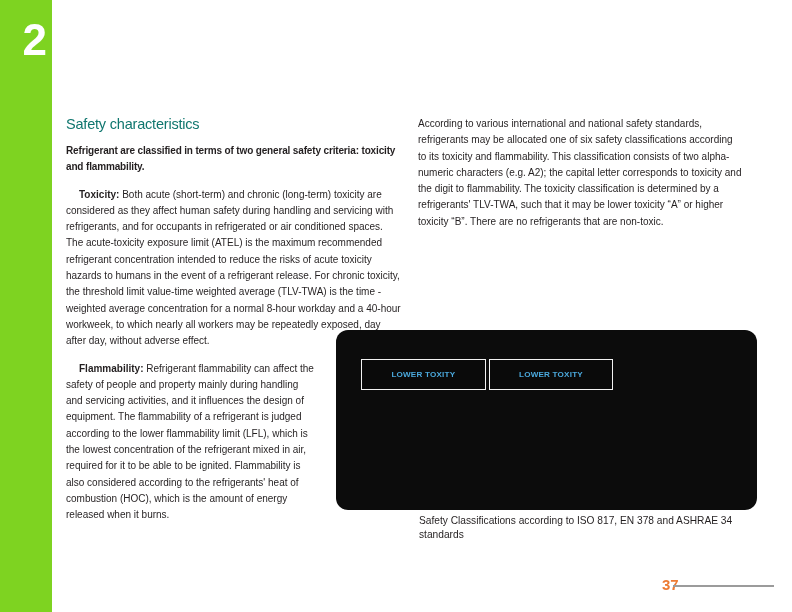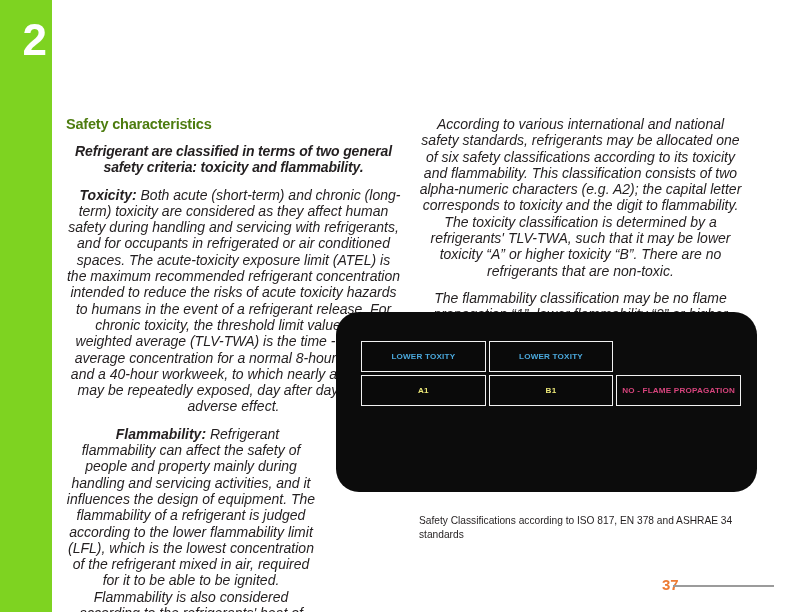--- a/index.html
+++ b/index.html
@@ -59,57 +59,56 @@
   .col {
     position: absolute;
     top: 116px;
   }
   #left-column  { left: 66px;  width: 335px; }
   #right-column { left: 418px; width: 325px; }
 
   h2#section-heading {
     margin: 0 0 11px 0;
     font-size: 14.5px;
-    font-weight: bold;
-    color: #4d7c0f;
+    font-weight: normal;
+    color: #0f766e;
     letter-spacing: -0.2px;
   }
 
   p {
     margin: 0 0 11px 0;
-    font-size: 14px;
+    font-size: 10px;
     line-height: 16.3px;
     color: #231f20;
-    text-align: center;
-    font-style: italic;
+    text-align: left;
   }
   p.lead, p.tablelead {
     font-weight: bold;
     letter-spacing: -0.15px;
   }
   .run-in {
     font-weight: bold;
     margin-left: 13px;
   }
   #left-column .wrap-narrow {
     width: 250px;
   }
   #left-column .wrap-full {
     width: 335px;
   }
 
   
   #classification-panel {
     position: absolute;
     left: 336px;
-    top: 312px;
+    top: 330px;
     width: 421px;
     height: 180px;
     background: #0c0c0c;
-    border-radius: 23px;
+    border-radius: 12px;
   }
   #classification-table {
     position: absolute;
     left: 22px;
     top: 26px;
     width: 386px;
     border-collapse: separate;
     border-spacing: 3px;
     table-layout: fixed;
   }
@@ -192,36 +191,30 @@
 
     <p class="lead wrap-full">Refrigerant are classified in terms of two general safety criteria: toxicity and flammability.</p>
 
     <p class="wrap-full"><span class="run-in">Toxicity:</span><span> Both acute (short-term) and chronic (long-term) toxicity are considered as they affect human safety during handling and servicing with refrigerants, and for occupants in refrigerated or air conditioned spaces. The acute-toxicity exposure limit (ATEL) is the maximum recommended refrigerant concentration intended to reduce the risks of acute toxicity hazards to humans in the event of a refrigerant release. For chronic toxicity, the threshold limit value-time weighted average (TLV-TWA) is the time -weighted average concentration for a normal 8-hour workday and a 40-hour workweek, to which nearly all workers may be repeatedly exposed, day after day, without adverse effect.</span></p>
 
     <p class="wrap-narrow"><span class="run-in">Flammability:</span><span> Refrigerant flammability can affect the safety of people and property mainly during handling and servicing activities, and it influences the design of equipment. The flammability of a refrigerant is judged according to the lower flammability limit (LFL), which is the lowest concentration of the refrigerant mixed in air, required for it to be able to be ignited. Flammability is also considered according to the refrigerants' heat of combustion (HOC), which is the amount of energy released when it burns.</span></p>
   </div>
 
   <div id="right-column" class="col">
     <p>According to various international and national safety standards, refrigerants may be allocated one of six safety classifications according to its toxicity and flammability. This classification consists of two alpha-numeric characters (e.g. A2); the capital letter corresponds to toxicity and the digit to flammability. The toxicity classification is determined by a refrigerants' TLV-TWA, such that it may be lower toxicity “A” or higher toxicity “B”. There are no refrigerants that are non-toxic.</p>
-    <p>The flammability classification may be no flame propagation “1”, lower flammability “2” or higher flammability “3”.</p>
   </div>
 
   <div id="classification-panel">
     <table id="classification-table">
       <tbody>
         <tr>
           <td class="th-toxicity">LOWER TOXITY</td>
           <td class="th-toxicity">LOWER TOXITY</td>
           <td class="empty-cell"></td>
         </tr>
-        <tr>
-          <td class="cell-class">A1</td>
-          <td class="cell-class">B1</td>
-          <td class="cell-flammability">NO - FLAME PROPAGATION</td>
-        </tr>
       </tbody>
     </table>
   </div>
 
   <div id="table-caption">Safety Classifications according to ISO 817, EN 378 and ASHRAE 34 standards</div>
 
   <div id="page-footer">
     <div id="page-number">37</div>
     <div id="footer-rule"></div>
   </div>

